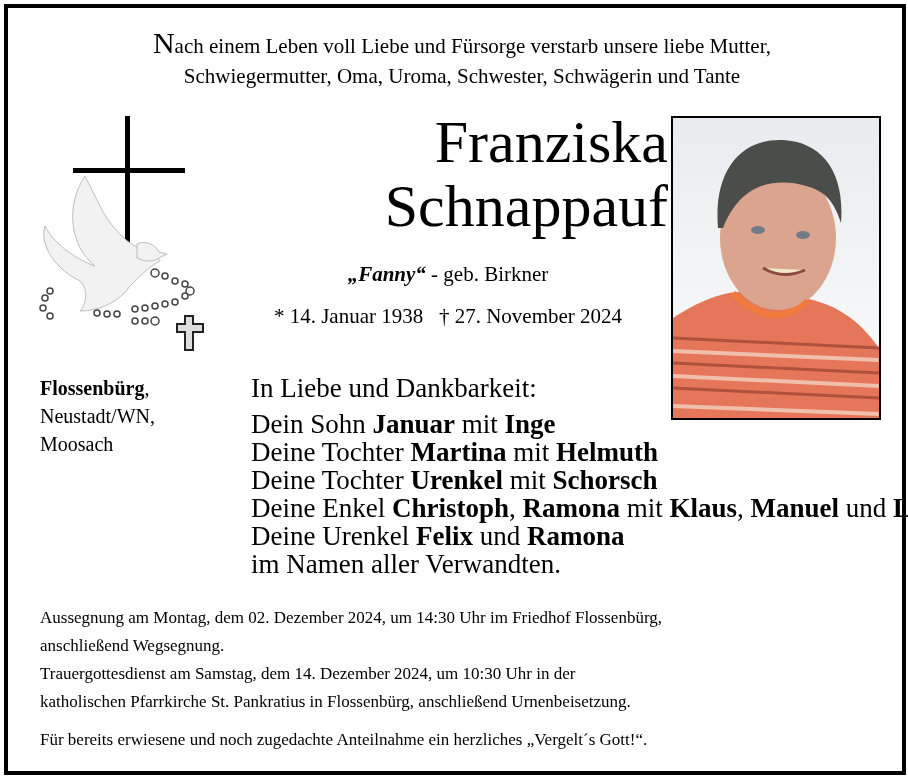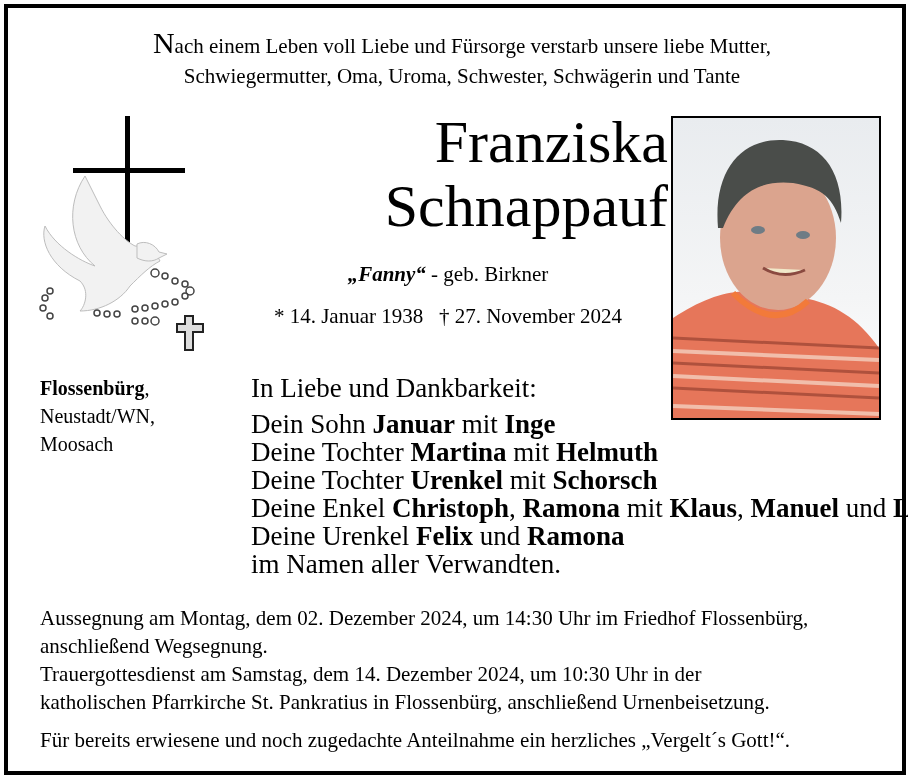--- a/index.html
+++ b/index.html
@@ -6,21 +6,21 @@
   body { width:908px; height:778px; position:relative; overflow:hidden; font-family:"Liberation Serif", "DejaVu Serif", serif; color:#000; }
   .frame { position:absolute; left:4px; top:4px; width:894px; height:763px; border:4px solid #000; box-sizing:content-box; }
   .abs { position:absolute; white-space:nowrap;margin-left:8px; }
   .intro { left:0; width:908px; text-align:center; font-size:21px; }
   .intro .big { font-size:30px; }
   .name { left:200px; width:460px; text-align:right; font-size:60px; line-height:64px; }
   .nick { left:230px; width:420px; text-align:center; font-size:21px; }
   .dates { left:230px; width:420px; text-align:center; font-size:21px; }
   .place { left:32px; font-size:20px; line-height:28px; }
   .fam { left:243px; font-size:27px; line-height:28px; }
-  .para { left:32px; font-size:21px; line-height:28px; }
+  .para { left:32px; font-size:17px; line-height:28px; }
   b { font-weight:bold; }
   .photo { position:absolute; left:671px; top:116px; width:206px; height:300px; border:2px solid #000; overflow:hidden; background:linear-gradient(180deg,#e9ecef 0%,#f4f5f6 60%,#ffffff 100%); }
   .emblem { position:absolute; left:25px; top:116px; width:200px; height:240px; }
 </style>
 </head>
 <body>
 
 <div class="frame"></div>
 
 <div class="abs intro" style="top:26px;"><span class="big">N</span><span>ach einem Leben voll Liebe und Fürsorge verstarb unsere liebe Mutter,</span></div>

